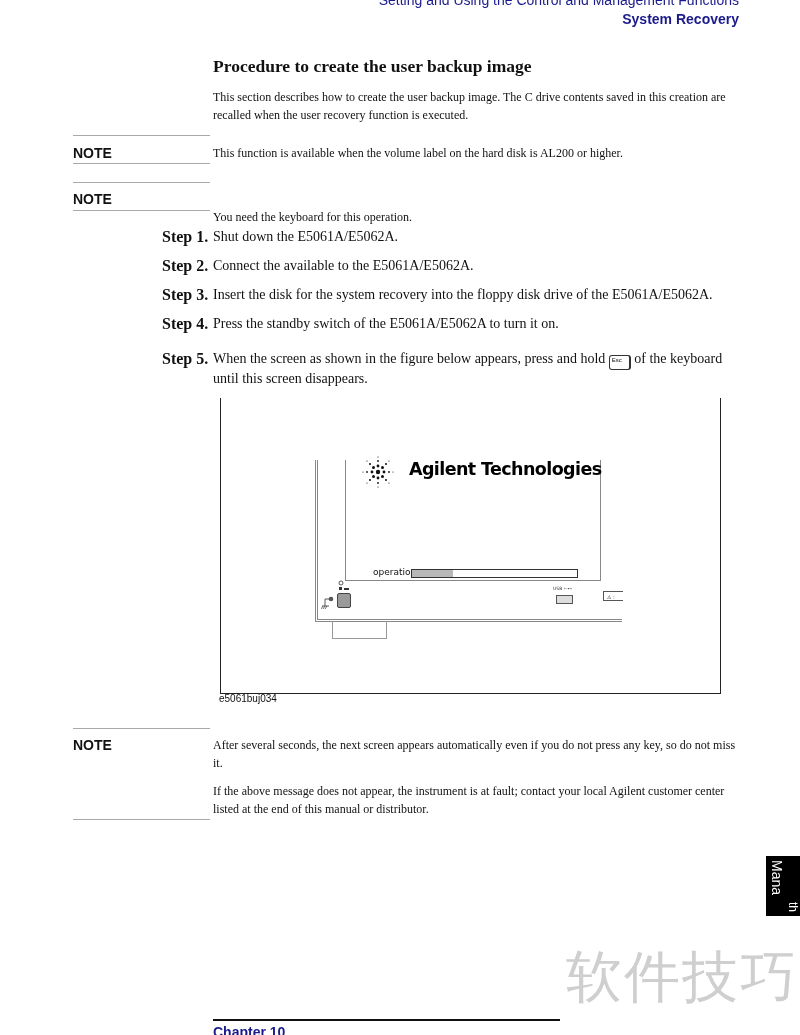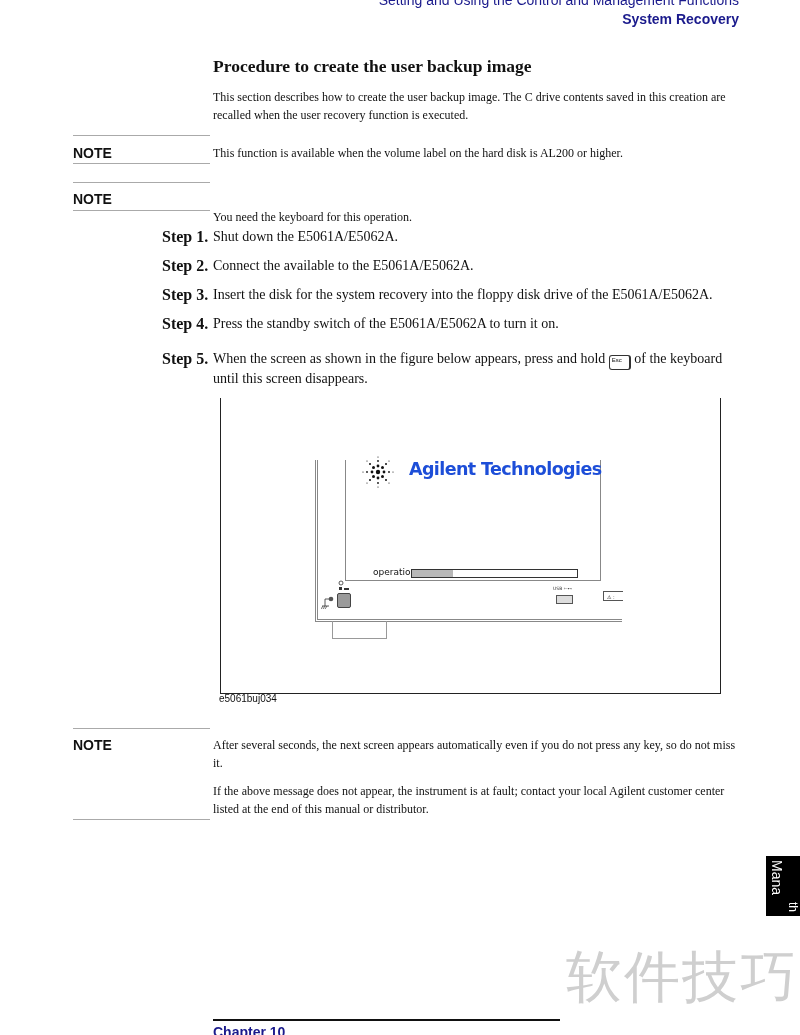--- a/index.html
+++ b/index.html
@@ -15,21 +15,21 @@
   .note-label { left: 73px; font-family: "Liberation Sans", sans-serif; font-weight: bold; font-size: 14px; }
   .step-label { left: 162px; font-weight: bold; font-size: 16px; }
   .step-text { left: 213px; font-size: 14px; line-height: 17.5px; width: 530px; }
   .esc-key { display: inline-block; width: 22px; height: 15px; border: 1px solid #333; border-radius: 3px;
              font-family: "Liberation Sans", sans-serif; font-size: 6px; line-height: 9px; vertical-align: 1px;
              text-align: left; padding-left: 2px; box-sizing: border-box; border-right-width: 2px; }
   .fig { left: 220px; top: 398px; width: 501px; height: 296px; border-left: 1.5px solid #222; border-right: 1.5px solid #222; border-bottom: 1.5px solid #222; box-sizing: border-box; }
   .fig-caption { left: 219px; top: 693px; font-family: "Liberation Sans", sans-serif; font-size: 10px; }
   .instr-outer { left: 315px; top: 460px; width: 307px; height: 162px; border-left: 3px double #888; border-bottom: 3px double #888; box-sizing: border-box; }
   .instr-screen { left: 345px; top: 460px; width: 256px; height: 121px; border-left: 1.5px solid #888; border-right: 1.5px solid #888; border-bottom: 1.5px solid #888; box-sizing: border-box; }
-  .logo-text { left: 409px; top: 459px; font-family: "DejaVu Sans", sans-serif; font-weight: bold; font-size: 17.5px; letter-spacing: -0.6px; color: #1d4ed8; }
+  .logo-text { left: 409px; top: 459px; font-family: "DejaVu Sans", sans-serif; font-weight: bold; font-size: 17.5px; letter-spacing: -0.6px; color: #000000; }
   .starting { left: 373px; top: 567px; font-family: "DejaVu Sans", sans-serif; font-size: 9px; }
   .progress { left: 411px; top: 569px; width: 167px; height: 9px; border: 1.2px solid #333; box-sizing: border-box; background: #fff; }
   .progress-fill { position: absolute; left: 0; top: 0; height: 100%; background: #b8b8b8; }
   .foot-feet { left: 332px; top: 621px; width: 55px; height: 18px; border: 1px solid #999; border-top: none; box-sizing: border-box; }
   .pwr-btn { left: 337px; top: 593px; width: 12px; height: 13px; background: #9a9a9a; border: 1px solid #444; border-radius: 2px; }
   .usb-port { left: 556px; top: 595px; width: 15px; height: 7px; border: 1px solid #555; background: #ddd; }
   .usb-label { left: 553px; top: 586px; font-family: "DejaVu Sans", sans-serif; font-size: 4.5px; color: #333; }
   .side-conn { left: 603px; top: 591px; width: 20px; height: 10px; border: 1px solid #555; border-right: none; font-size: 5px; font-family: "DejaVu Sans", sans-serif; line-height: 10px; padding-left: 3px; box-sizing: border-box; }
   .side-tab { left: 766px; top: 856px; width: 34px; height: 60px; background: #000; color: #fff; }
   .side-tab-text { position: absolute; left: 4px; top: 4px; writing-mode: vertical-rl; font-family: "Liberation Sans", sans-serif; font-size: 14px; color: #fff; line-height: 14px; white-space: nowrap; }

